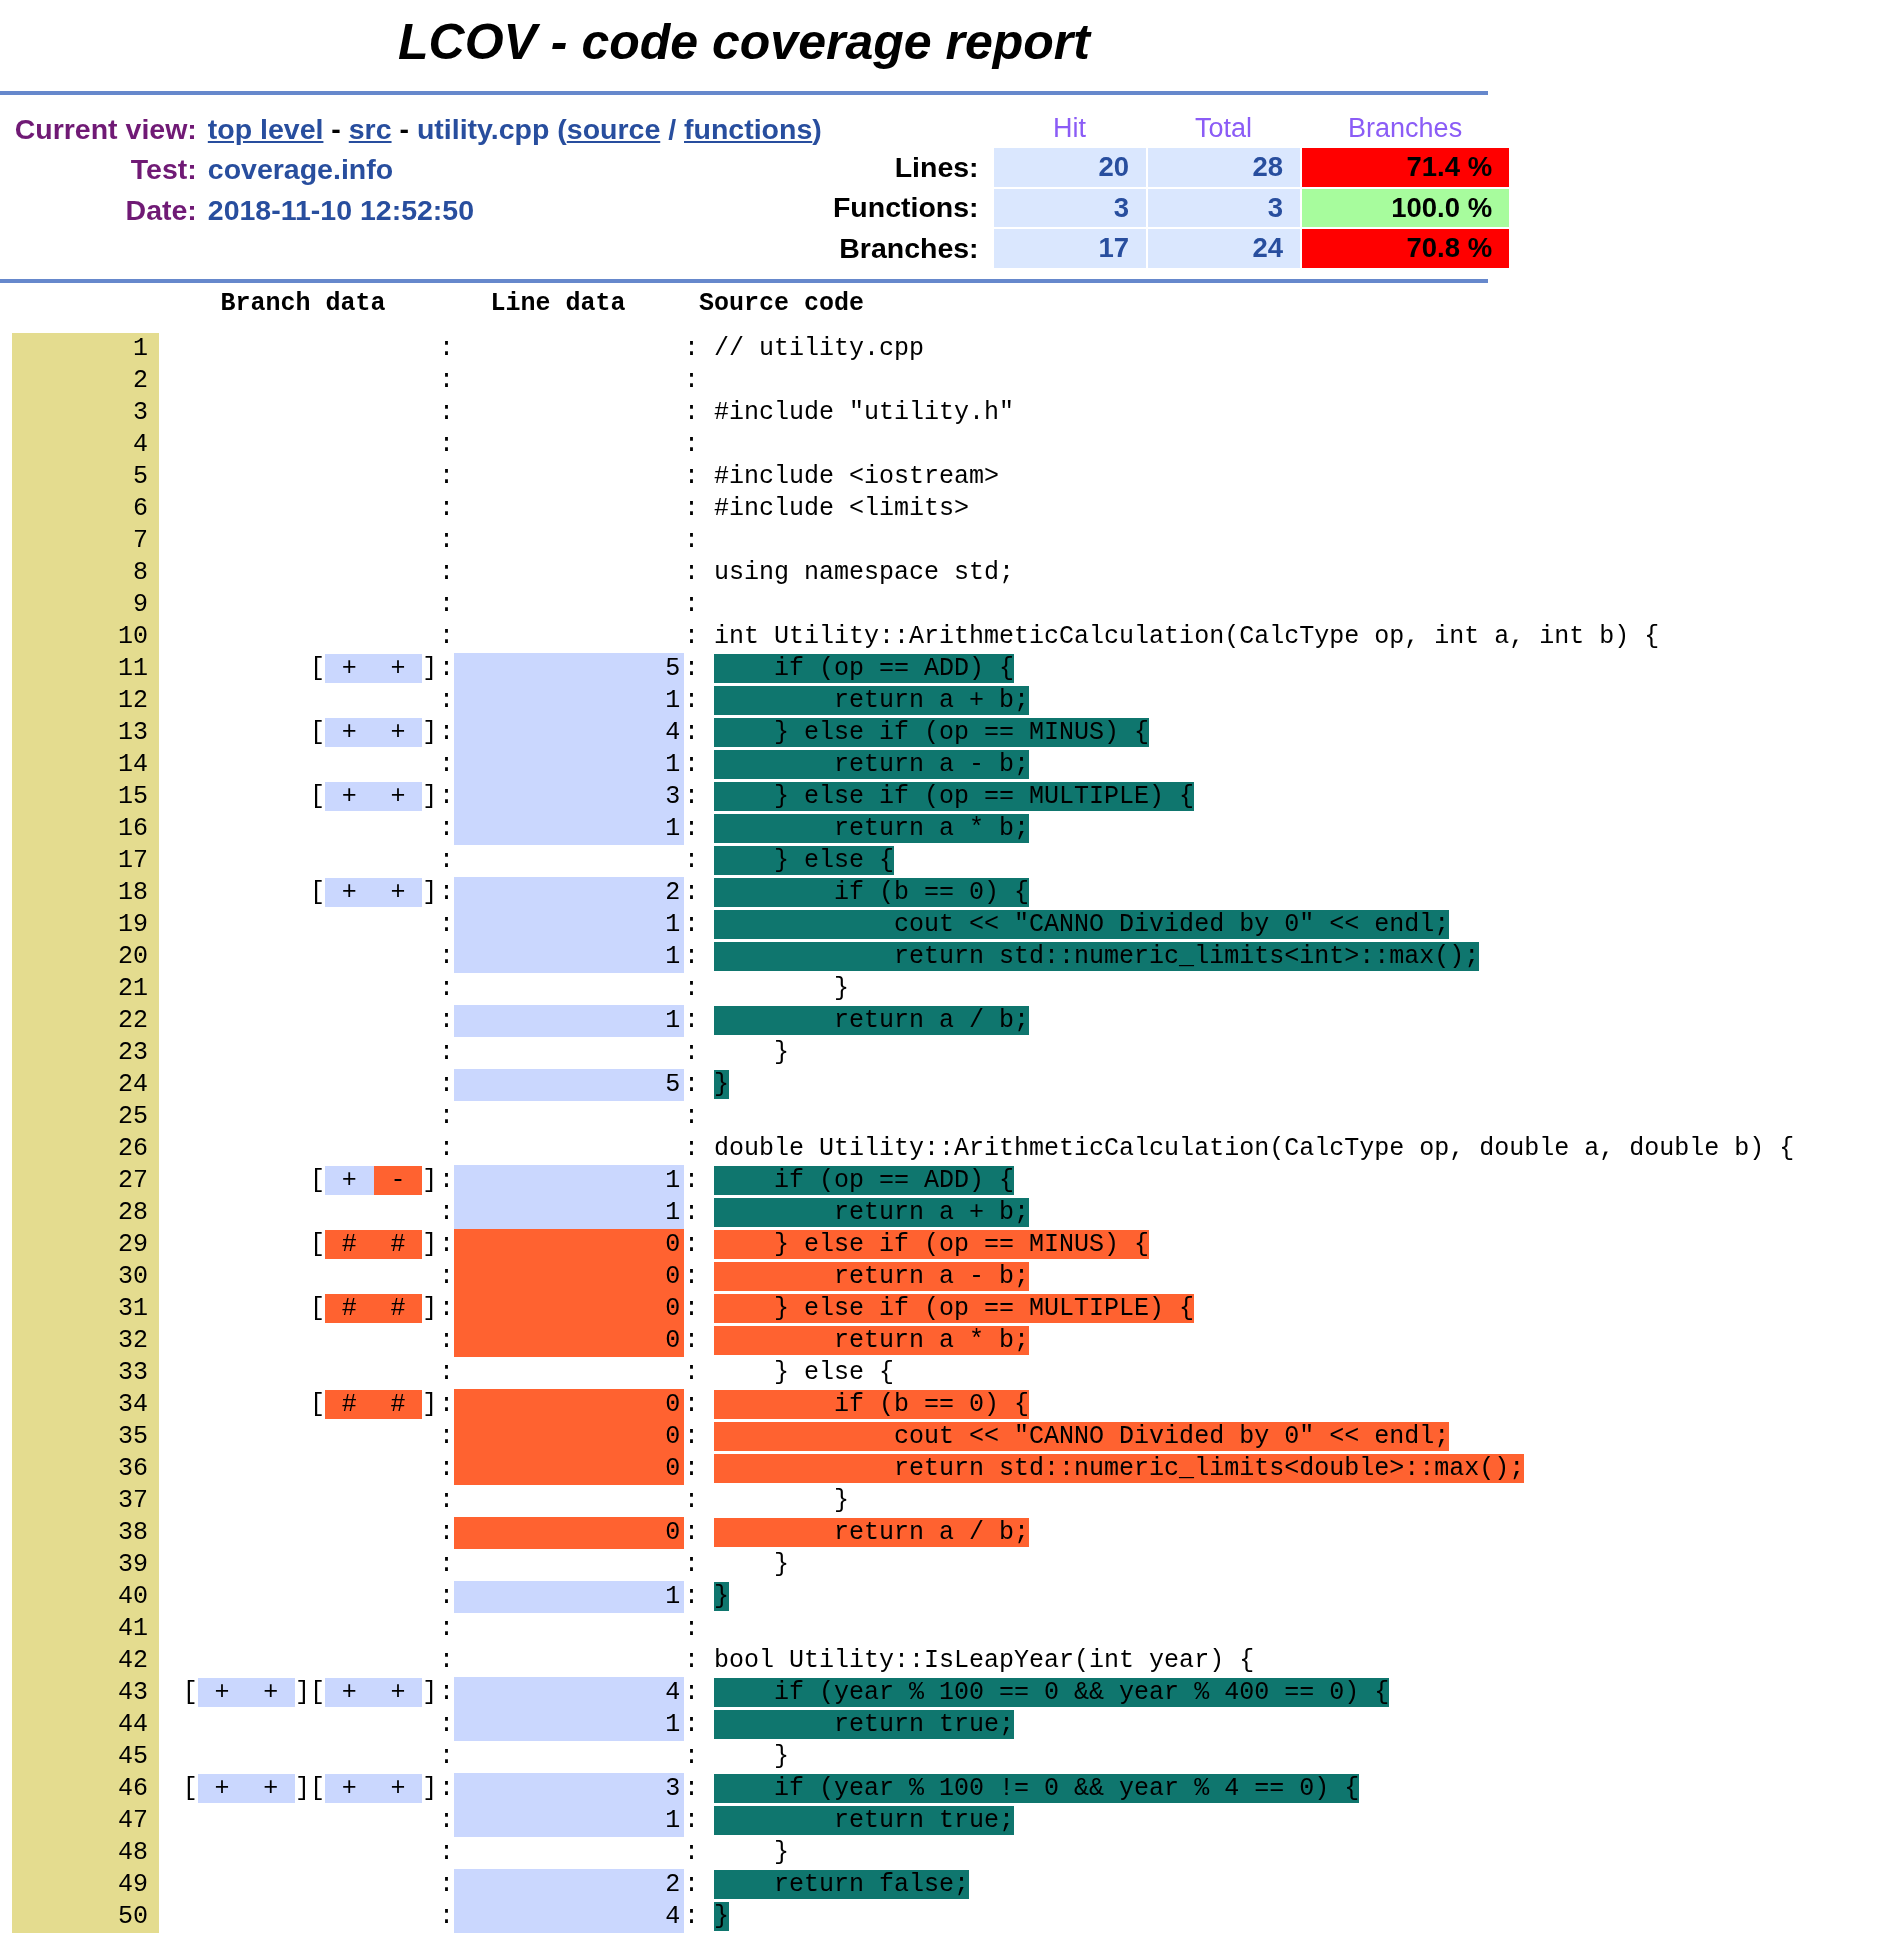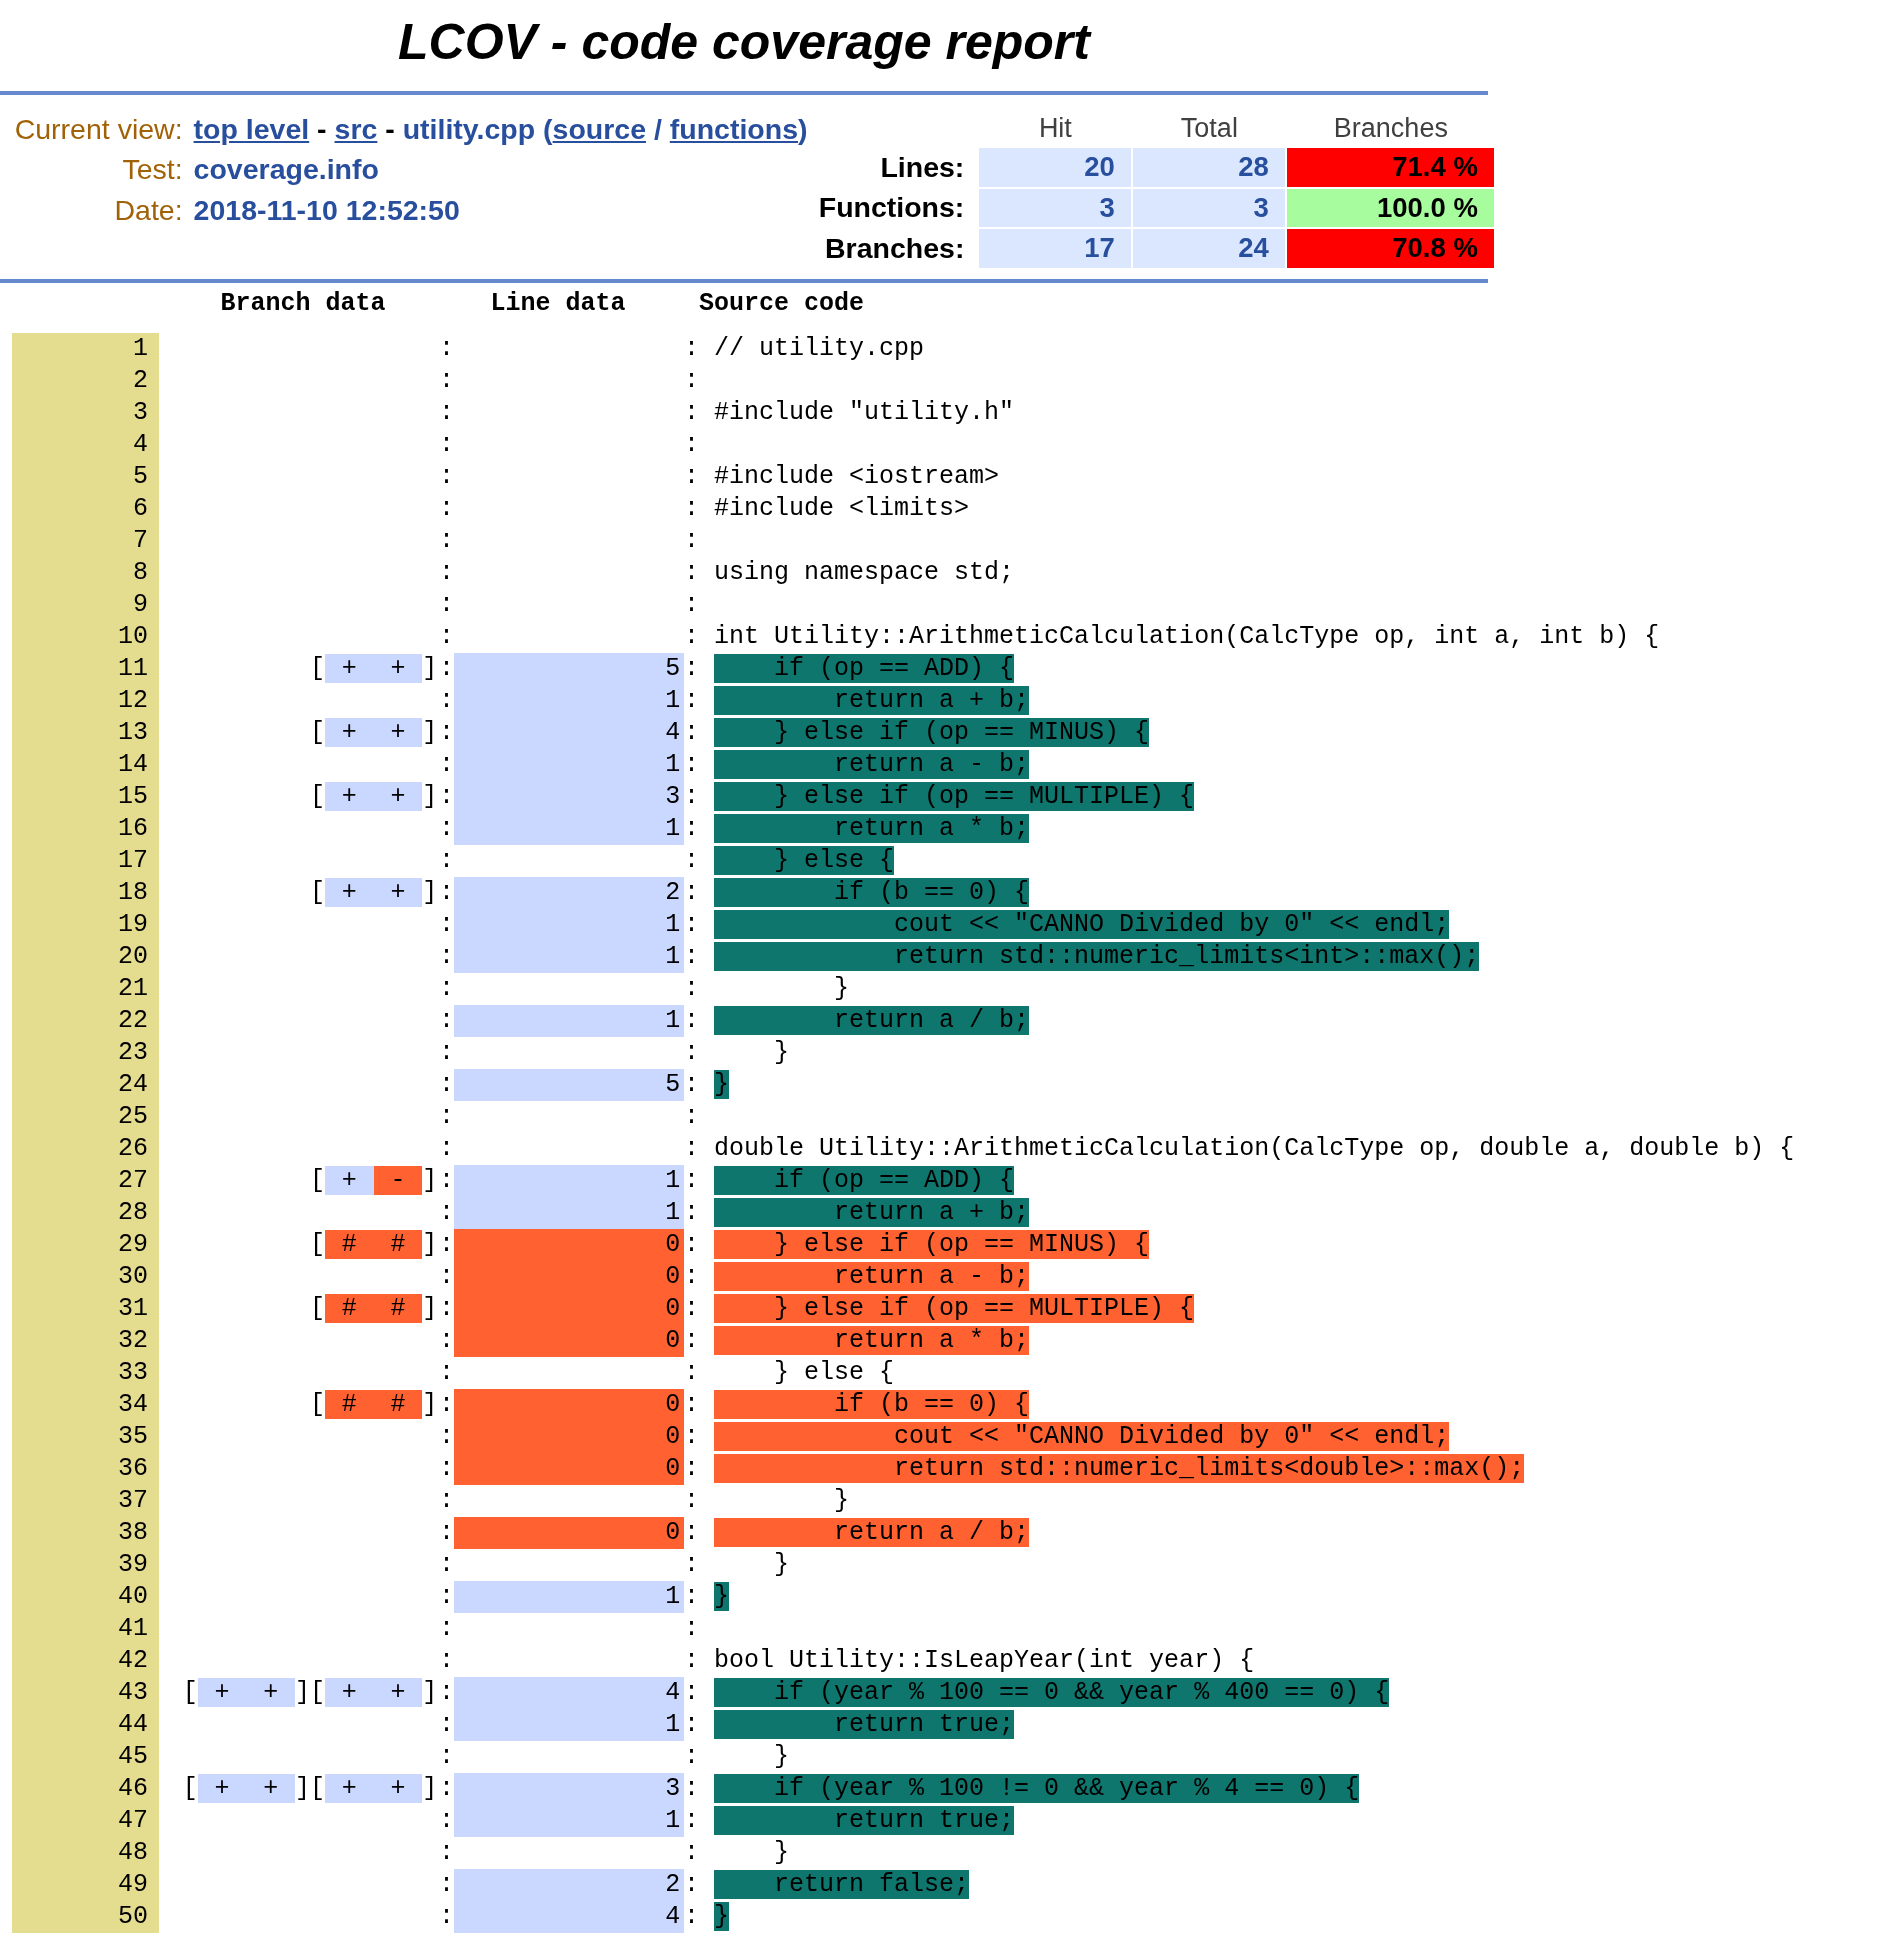--- a/index.html
+++ b/index.html
@@ -43,22 +43,22 @@
   table.headinfo {
     border-collapse: collapse;
     font-size: 27.5px;
   }
   table.headinfo td {
     padding: 3.7px 5.5px;
     white-space: nowrap;
   }
   .hi-label {
     text-align: right;
-    font-weight: normal;
-    color: #a16207;
+    font-weight: bold;
+    color: #701a75;
     font-size: 28.5px;
   }
   .hi-value {
     text-align: left;
     color: #284e9e;
     font-weight: bold;
     font-size: 28.5px;
   }
   .hi-value a, .linkblue {
     color: #284e9e;
@@ -79,21 +79,21 @@
     border-collapse: separate;
     border-spacing: 2.8px;
     font-size: 27.5px;
     margin-right: 5.5px;
   }
   table.covsum th {
     font-weight: normal;
     font-size: 27px;
     text-align: center;
     padding: 1.8px 11px;
-    color: #404040;
+    color: #8b5cf6;
   }
   table.covsum td.rowlabel {
     text-align: right;
     font-weight: bold;
     font-size: 28.5px;
     padding: 2.8px 13px 2.8px 3.7px;
     white-space: nowrap;
   }
   table.covsum td.num {
     background: #dae7fe;

